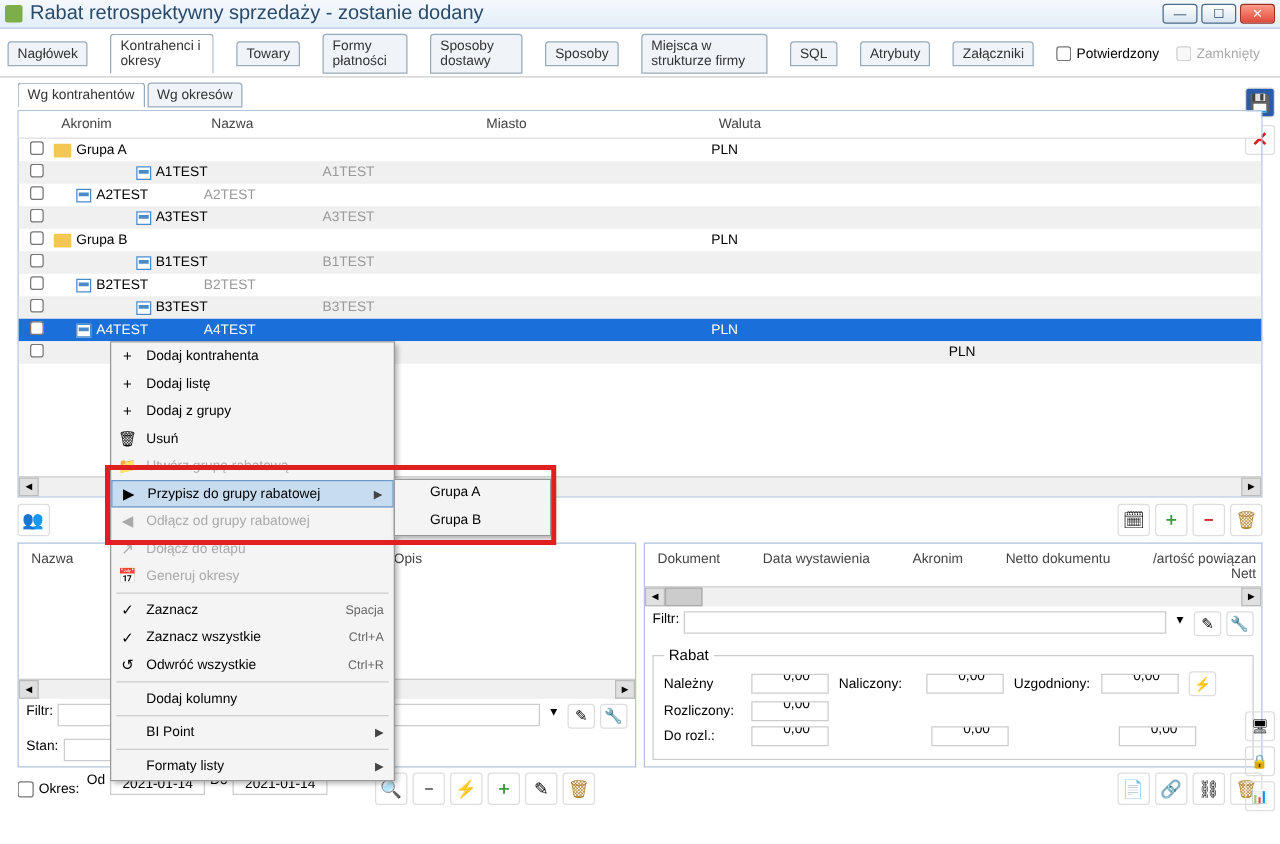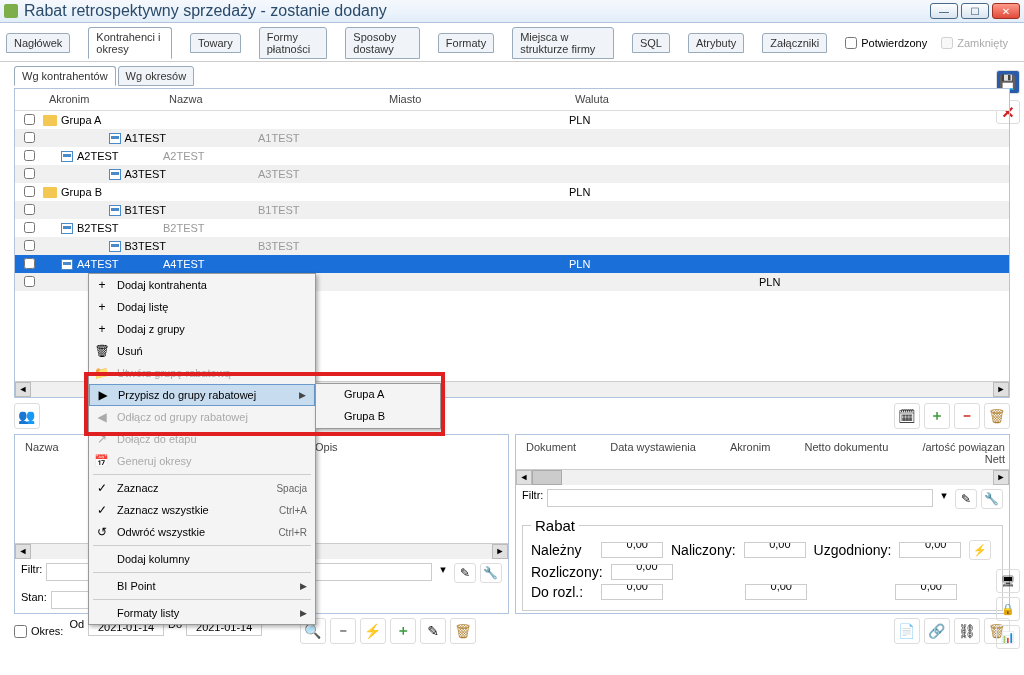--- a/index.html
+++ b/index.html
@@ -78,23 +78,23 @@
 .ph-cell { }
 .panel-hscroll { height: 16px; background: #f0f0f0; border-top: 1px solid #ccc; display: flex; }
 .panel-filter { display: flex; padding: 4px 6px; gap: 4px; }
 .panel-filter label { font-size: 11px; }
 .filter-input { flex: 1; height: 18px; border: 1px solid #ccc; padding: 0 4px; }
 .filter-input.combo { background: #fff; }
 .sm-btn { width: 22px; height: 20px; border: 1px solid #ddd; border-radius: 3px; display: flex; align-items: center; justify-content: center; cursor: pointer; font-size: 12px; }
 
 
 .rabat-fs { border: 1px solid #ccc; margin: 4px 6px; padding: 6px 8px; position: relative; }
-.rabat-fs legend { font-size: 15px; padding: 0 4px; }
+.rabat-fs legend { font-size: 12px; padding: 0 4px; }
 .rabat-row { display: flex; align-items: center; gap: 8px; margin-bottom: 4px; }
-.rabat-row label { font-size: 14px; min-width: 62px; }
+.rabat-row label { font-size: 11px; min-width: 62px; }
 .num-input { width: 62px; height: 16px; border: 1px solid #ccc; text-align: right; padding: 0 14px 12px 4px; font-size: 11px; position: relative; }
 .lightning { width: 22px; height: 20px; border: 1px solid #ddd; border-radius: 3px; display: flex; align-items: center; justify-content: center; color: #d8a020; cursor: pointer; }
 
 
 .bottom-bar { display: flex; align-items: center; margin: 2px 14px; gap: 6px; height: 30px; }
 .bb-label { font-size: 11px; }
 .bb-input { width: 76px; height: 18px; border: 1px solid #ccc; text-align: center; font-size: 11px; }
 .bb-check { display: flex; align-items: center; gap: 4px; }
 .bb-right { margin-left: auto; display: flex; gap: 4px; }
 
@@ -132,21 +132,21 @@
     <div class="titlebar-btn close">✕</div>
   </div>
 </div>
 
 <div class="main-tabs">
   <div class="tab">Nagłówek</div>
   <div class="tab active">Kontrahenci i okresy</div>
   <div class="tab">Towary</div>
   <div class="tab">Formy płatności</div>
   <div class="tab">Sposoby dostawy</div>
-  <div class="tab">Formaty</div>
+  <div class="tab">Sposoby</div>
   <div class="tab">Miejsca w strukturze firmy</div>
   <div class="tab">SQL</div>
   <div class="tab">Atrybuty</div>
   <div class="tab">Załączniki</div>
   <div class="main-tabs-right">
     <label class="checkbox">
         <input type="checkbox" style="">
         <span>Potwierdzony</span>
       </label>
     <label class="checkbox disabled">

